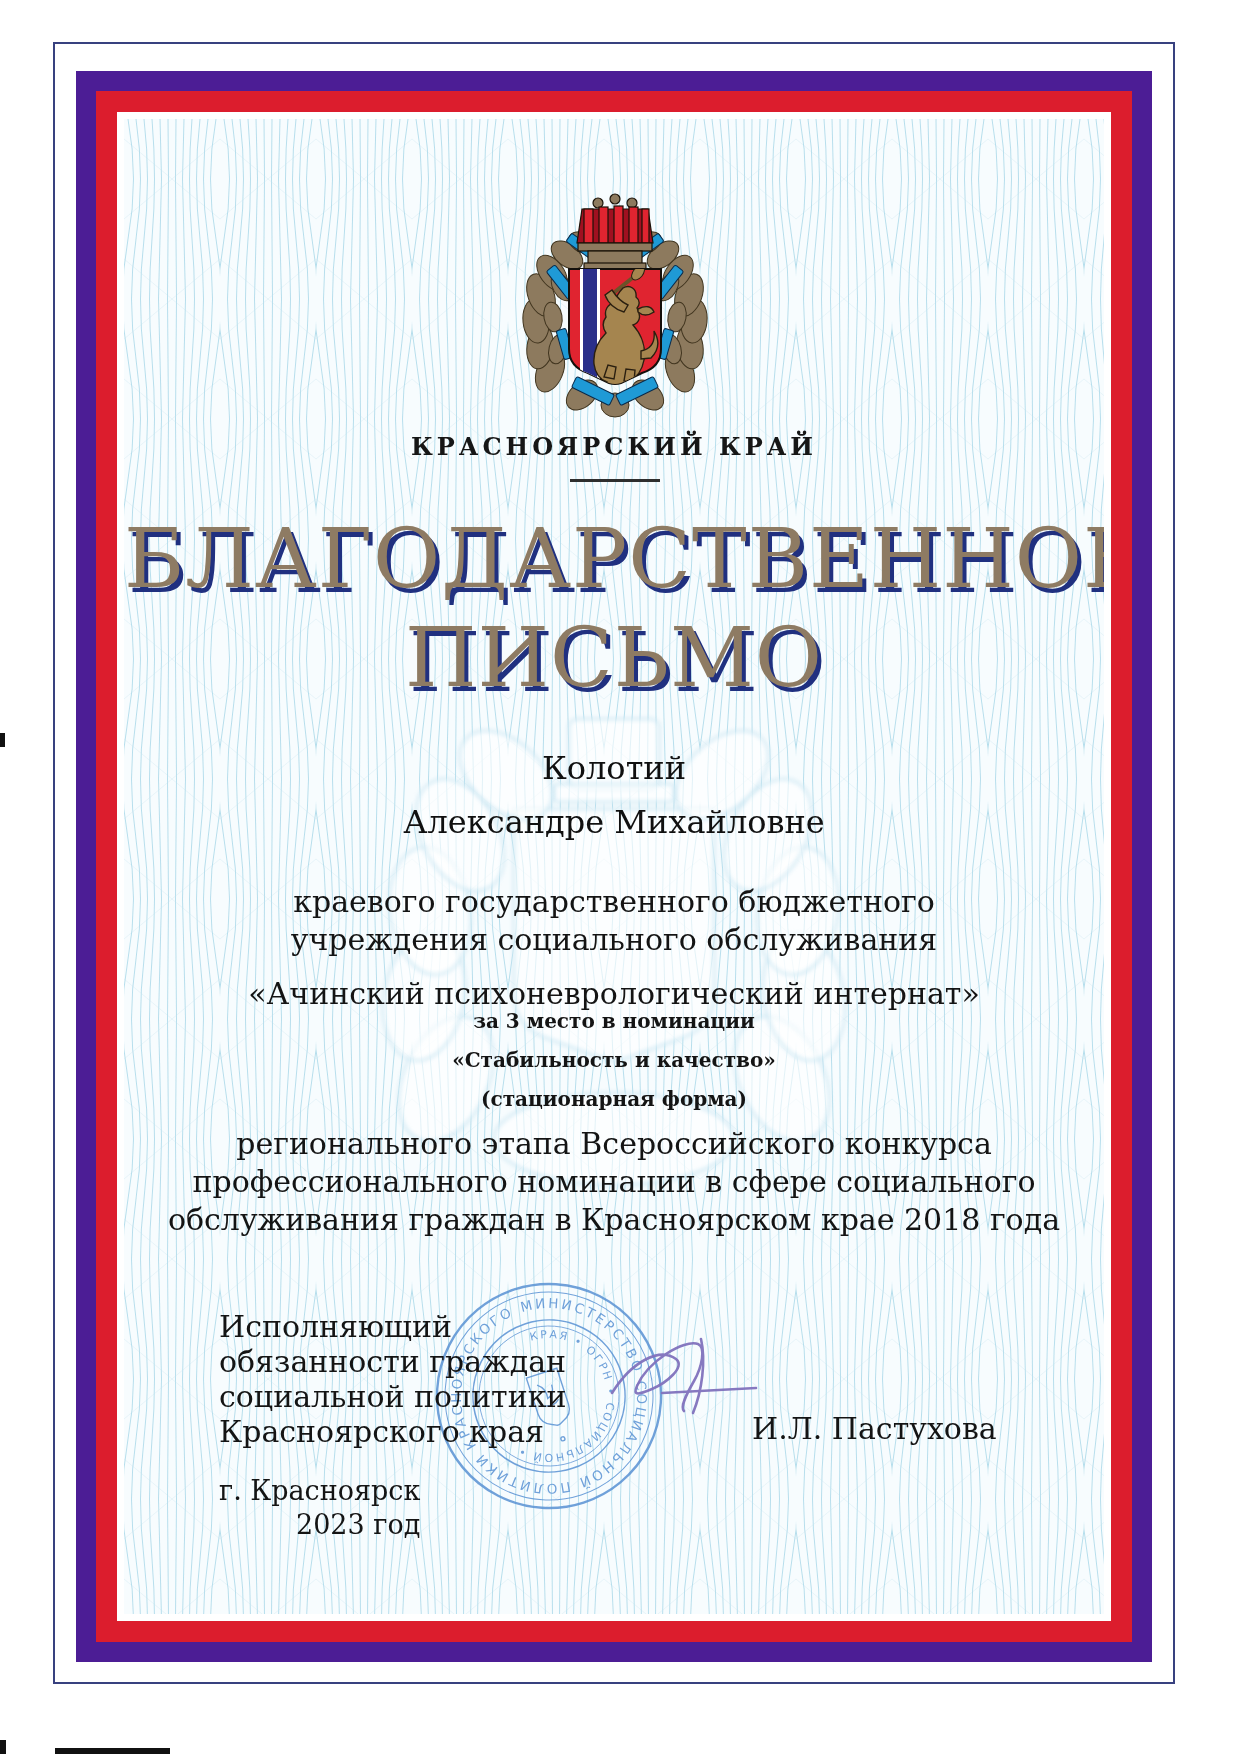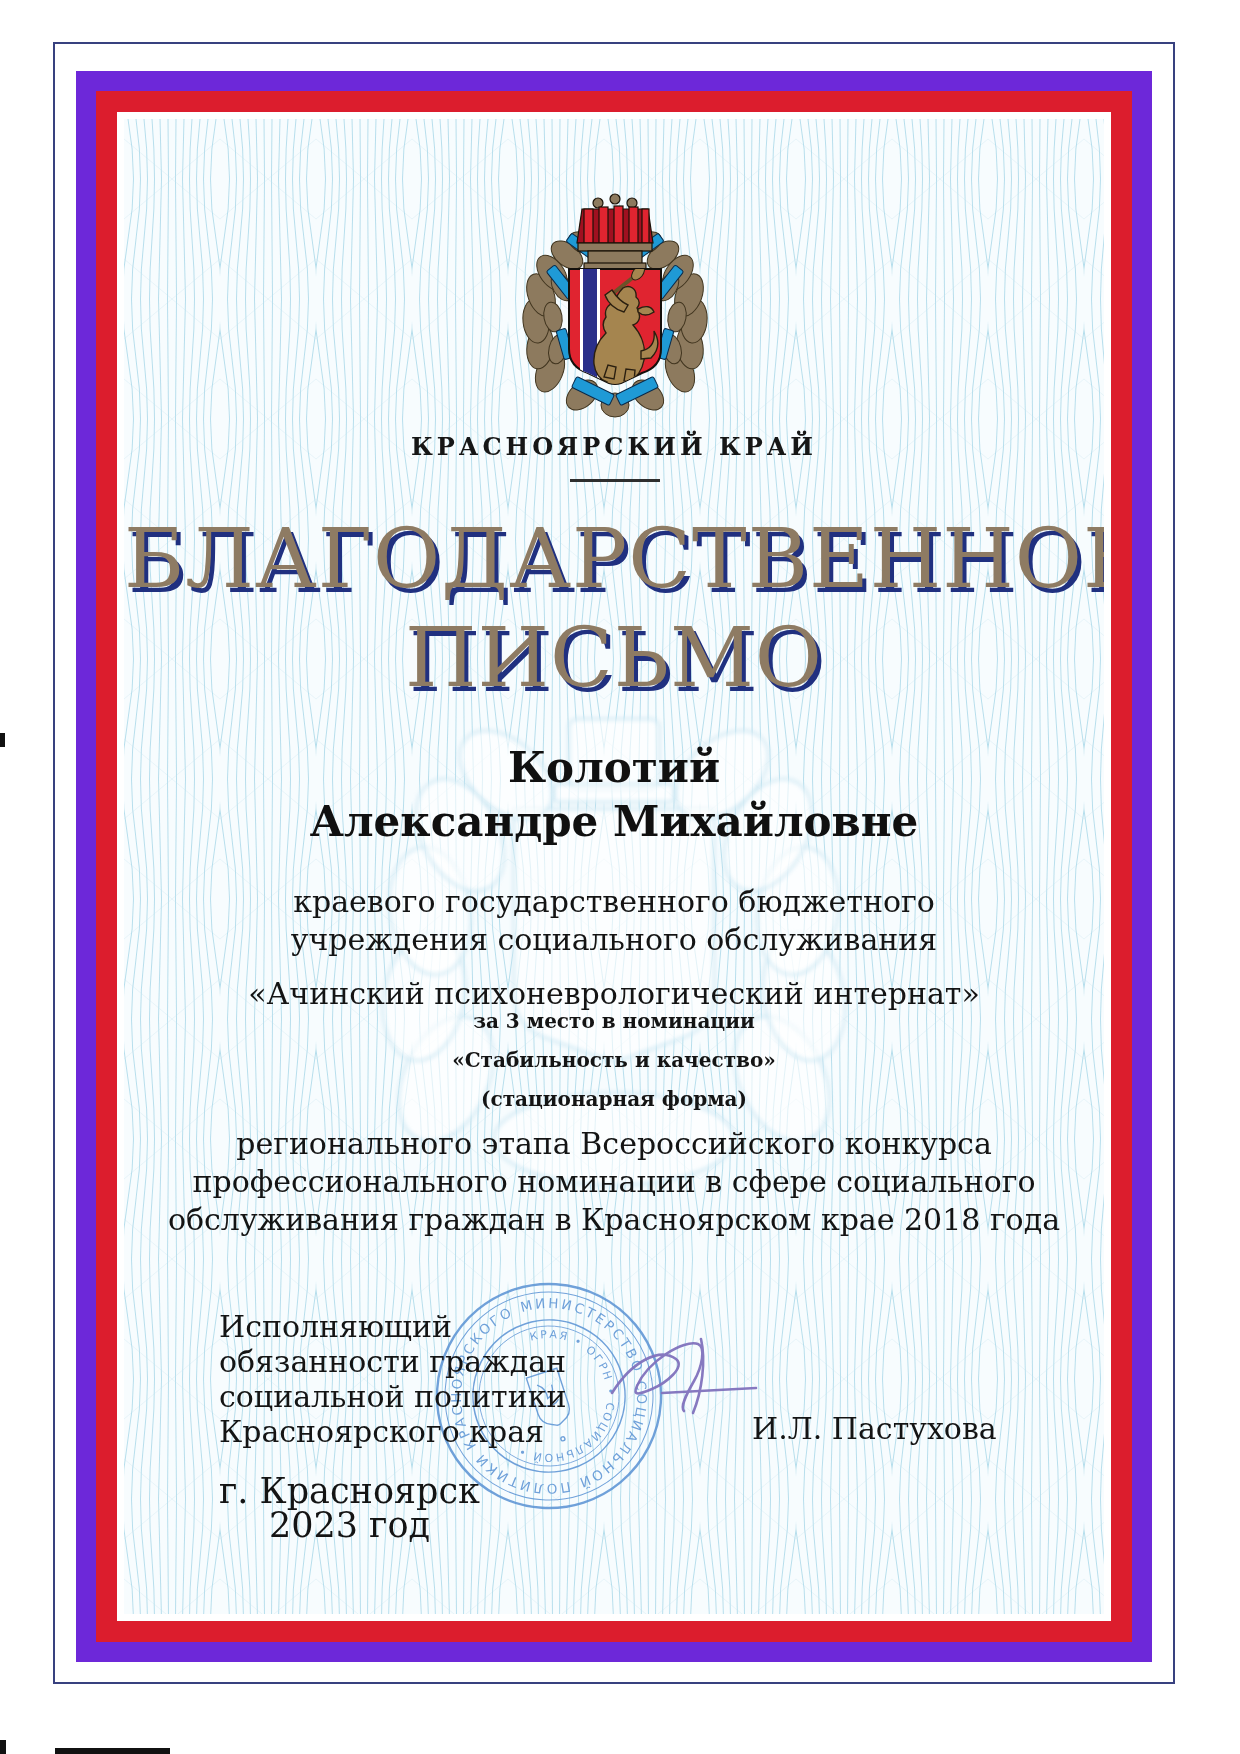--- a/index.html
+++ b/index.html
@@ -7,43 +7,43 @@
     width:1240px;height:1754px;position:relative;background:#ffffff;
     font-family:"DejaVu Serif","Liberation Serif",serif;color:#141414;
     overflow:hidden;
   }
   
   .hairline{
     position:absolute;left:53px;top:42px;width:1122px;height:1642px;
     border:2px solid #38417f;box-sizing:border-box;background:#ffffff;
   }
   
-  .band-navy{position:absolute;left:76px;top:71px;width:1076px;height:1591px;background:#6d28d9;}
+  .band-navy{position:absolute;left:76px;top:71px;width:1076px;height:1591px;background:#4c1d95;}
   .band-red{position:absolute;inset:20px;background:#dc1d2d;}
   .gap-white{position:absolute;inset:21px;background:#ffffff;}
   .content{position:absolute;inset:7px;overflow:hidden;background:#f7fcfe;}
   .guilloche,.watermark{position:absolute;left:0;top:0;pointer-events:none;}
   .watermark{filter:blur(2px);}
   
   .cline{position:absolute;left:0;width:100%;text-align:center;white-space:nowrap;}
   .region-label{top:313px;font-size:24px;font-weight:bold;letter-spacing:4px;color:#161616;}
   .region-underline{position:absolute;left:446px;top:360px;width:90px;height:3px;background:#2e2e2e;}
   .main-title{
     top:390px;font-size:82px;line-height:99px;font-weight:normal;
     color:#8e7b63;text-shadow:4px 5px 0 #203080;letter-spacing:1px;
   }
-  .recipient-name{top:622px;font-size:42px;font-weight:bold;line-height:54px;color:#101010;}
+  .recipient-name{top:622px;font-size:32px;font-weight:normal;line-height:54px;color:#101010;}
   .pos-line{font-size:30px;}
   .bold-line{font-size:20px;font-weight:bold;}
   .t727{top:727px;}  .t765{top:765px;}  .t803{top:803px;}  .t841{top:841px;margin-top:16px;}
   .t890{top:890px;}  .t929{top:929px;}  .t968{top:968px;}
   .t1007{top:1007px;}.t1045{top:1045px;}.t1083{top:1083px;}
   .sig-block{position:absolute;left:95px;top:1190px;font-size:30px;line-height:35px;text-align:left;}
   .signer{position:absolute;left:628px;top:1292px;font-size:30px;white-space:nowrap;}
-  .footer-block{position:absolute;left:95px;top:1355px;font-size:35px;line-height:34px;text-align:center;}
+  .footer-block{position:absolute;left:95px;top:1355px;font-size:27px;line-height:34px;text-align:right;}
   .stamp{position:absolute;left:305px;top:1157px;opacity:.88;}
   .signature{position:absolute;left:480px;top:1212px;}
   .crest{position:absolute;left:396px;top:70px;}
   
   .artifact{position:absolute;background:#111;}
   .a1{left:0;top:733px;width:5px;height:14px;}
   .a2{left:0;top:1740px;width:6px;height:14px;}
   .a3{left:55px;top:1748px;width:115px;height:6px;}
 </style>
 </head>

